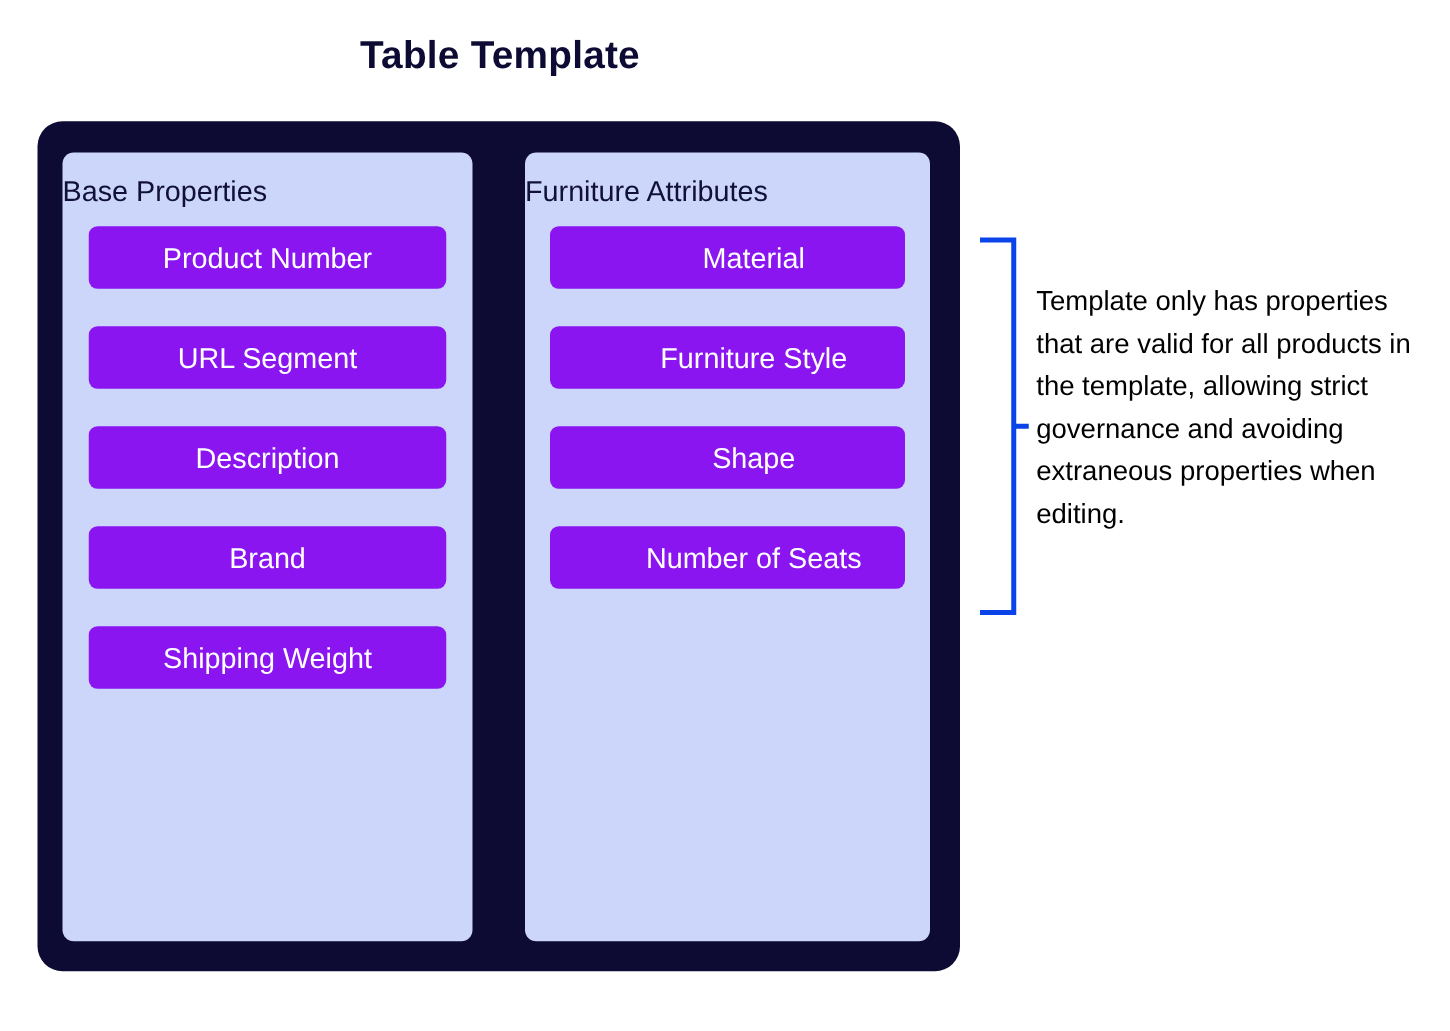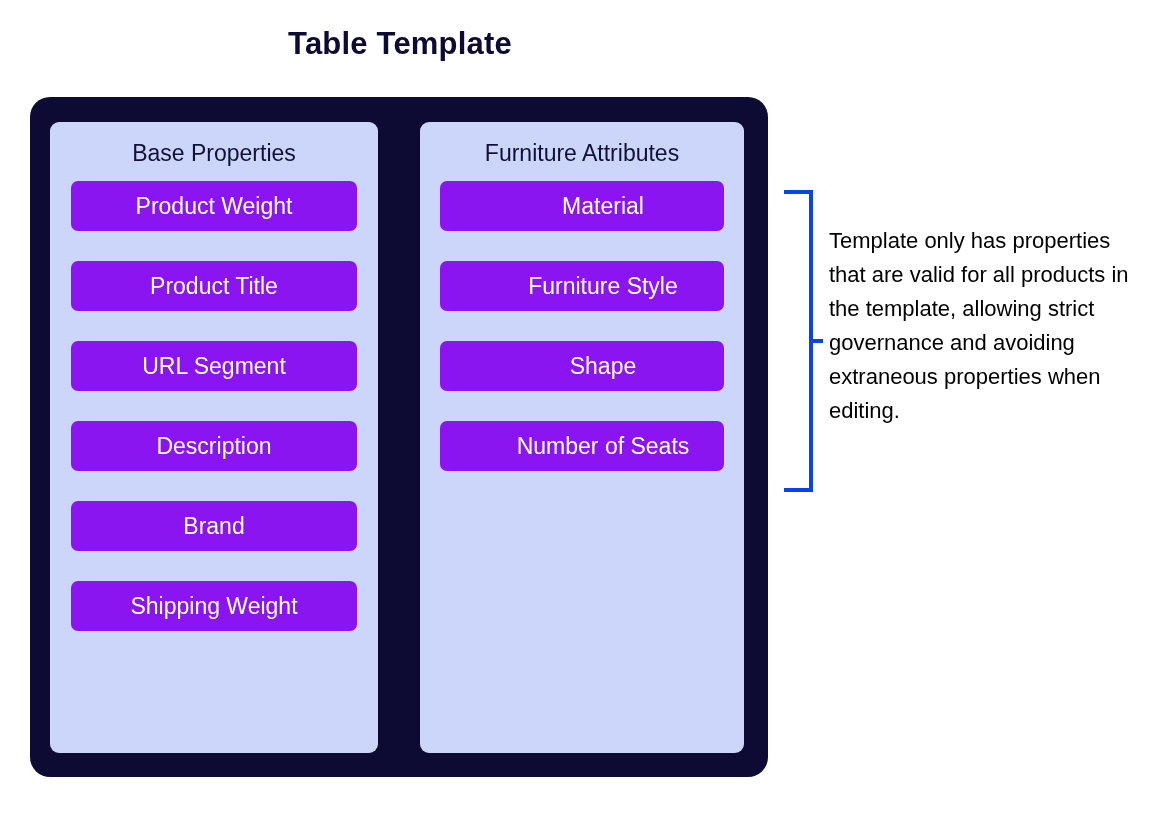--- a/index.html
+++ b/index.html
@@ -52,21 +52,20 @@
     height: 631px;
   }
   #column-furniture-attributes {
     left: 390px;
     width: 324px;
     height: 631px;
   }
 
   .group-header {
     width: 100%;
-    text-align: center;
     font-size: 23px;
     color: #10103a;
     margin-top: 17px;
     line-height: 28px;
   }
 
   .property-list {
     margin-top: 14px;
     display: flex;
     flex-direction: column;
@@ -115,22 +114,21 @@
 </head>
 <body>
 
 <div id="page-title">Table Template</div>
 
 <div id="template-container">
 
   <div class="group-column" id="column-base-properties">
     <div class="group-header">Base Properties</div>
     <div class="property-list">
-      <div class="property-pill">Product Weight</div>
-      <div class="property-pill">Product Title</div>
+      <div class="property-pill">Product Number</div>
       <div class="property-pill">URL Segment</div>
       <div class="property-pill">Description</div>
       <div class="property-pill">Brand</div>
       <div class="property-pill">Shipping Weight</div>
     </div>
   </div>
 
   <div class="group-column" id="column-furniture-attributes">
     <div class="group-header">Furniture Attributes</div>
     <div class="property-list">

